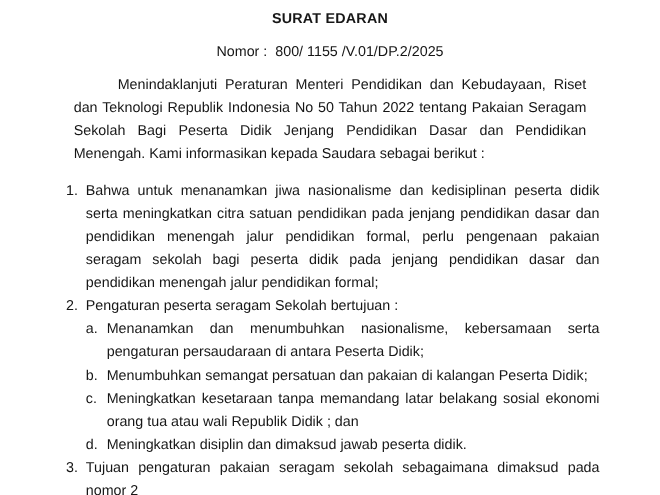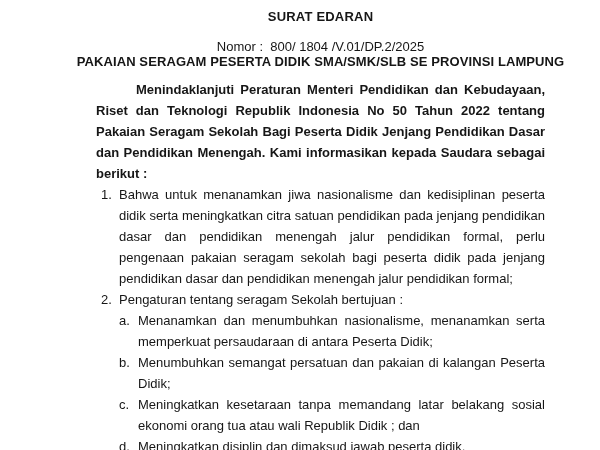--- a/index.html
+++ b/index.html
@@ -6,62 +6,60 @@
   .page {
     position: relative;
     width: 600px;
     height: 450px;
     background: #ffffff;
     overflow: hidden;
     font-family: "Liberation Sans", sans-serif;
     font-size: 13px;
     color: #161616;
     box-sizing: border-box;
-    padding-left: 41px;
   }
   .doc-header { text-align: center; padding-top: 9px; }
   .doc-title { font-weight: bold; line-height: 15px; letter-spacing: 0.2px; }
   .doc-number { margin-top: 16px; line-height: 14px; white-space: pre; }
   .doc-about { margin-top: 13px; font-weight: bold; line-height: 15px; }
   .doc-subject { font-weight: bold; line-height: 15px; letter-spacing: 0.1px; }
   .doc-body { margin: 10px 55px 0 55px; line-height: 21px; }
-  .intro { margin: 0; text-indent: 40px; font-weight: bold; }
+  .intro { margin: 12px; text-indent: 40px; }
   .just { text-align: justify; }
   .item { position: relative; padding-left: 23px; }
   .item-num { position: absolute; left: 5px; top: 0; }
   .subitem { position: relative; padding-left: 19px; }
   .sub-letter { position: absolute; left: 0; top: 0; }
 </style>
 </head>
 <body>
 
 <div class="page">
 
   <div class="doc-header">
     <div class="doc-title">SURAT EDARAN</div>
-    <div class="doc-number">Nomor :  800/ 1804 /V.01/DP.2/2025</div>
-    <div class="doc-subject">PAKAIAN SERAGAM PESERTA DIDIK SMA/SMK/SLB SE PROVINSI LAMPUNG</div>
+    <div class="doc-number">Nomor :  800/ 1155 /V.01/DP.2/2025</div>
   </div>
 
   <div class="doc-body">
 
     <p class="intro just">Menindaklanjuti Peraturan Menteri Pendidikan dan Kebudayaan, Riset dan Teknologi Republik Indonesia No 50 Tahun 2022 tentang Pakaian Seragam Sekolah Bagi Peserta Didik Jenjang Pendidikan Dasar dan Pendidikan Menengah. Kami informasikan kepada Saudara sebagai berikut :</p>
 
     <div class="item">
       <span class="item-num">1.</span>
       <div class="just">Bahwa untuk menanamkan jiwa nasionalisme dan kedisiplinan peserta didik serta meningkatkan citra satuan pendidikan pada jenjang pendidikan dasar dan pendidikan menengah jalur pendidikan formal, perlu pengenaan pakaian seragam sekolah bagi peserta didik pada jenjang pendidikan dasar dan pendidikan menengah jalur pendidikan formal;</div>
     </div>
 
     <div class="item">
       <span class="item-num">2.</span>
-      <div>Pengaturan tentang seragam Sekolah bertujuan :</div>
+      <div>Pengaturan peserta seragam Sekolah bertujuan :</div>
 
       <div class="subitem">
         <span class="sub-letter">a.</span>
-        <div class="just">Menanamkan dan menumbuhkan nasionalisme, menanamkan serta memperkuat persaudaraan di antara Peserta Didik;</div>
+        <div class="just">Menanamkan dan menumbuhkan nasionalisme, kebersamaan serta pengaturan persaudaraan di antara Peserta Didik;</div>
       </div>
 
       <div class="subitem">
         <span class="sub-letter">b.</span>
         <div class="just">Menumbuhkan semangat persatuan dan pakaian di kalangan Peserta Didik;</div>
       </div>
 
       <div class="subitem">
         <span class="sub-letter">c.</span>
         <div class="just">Meningkatkan kesetaraan tanpa memandang latar belakang sosial ekonomi orang tua atau wali Republik Didik ; dan</div>

